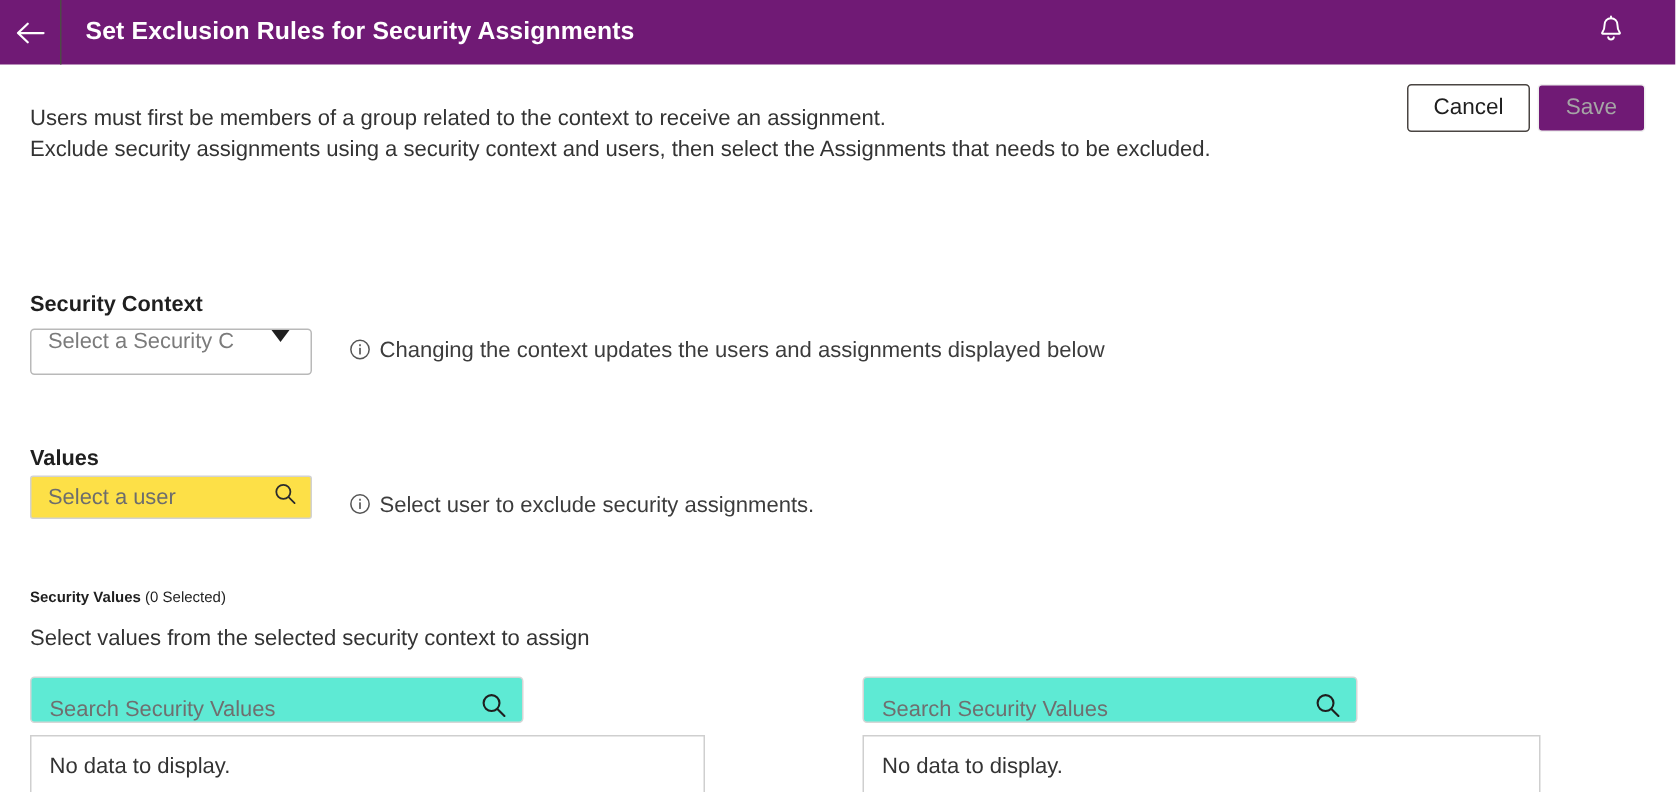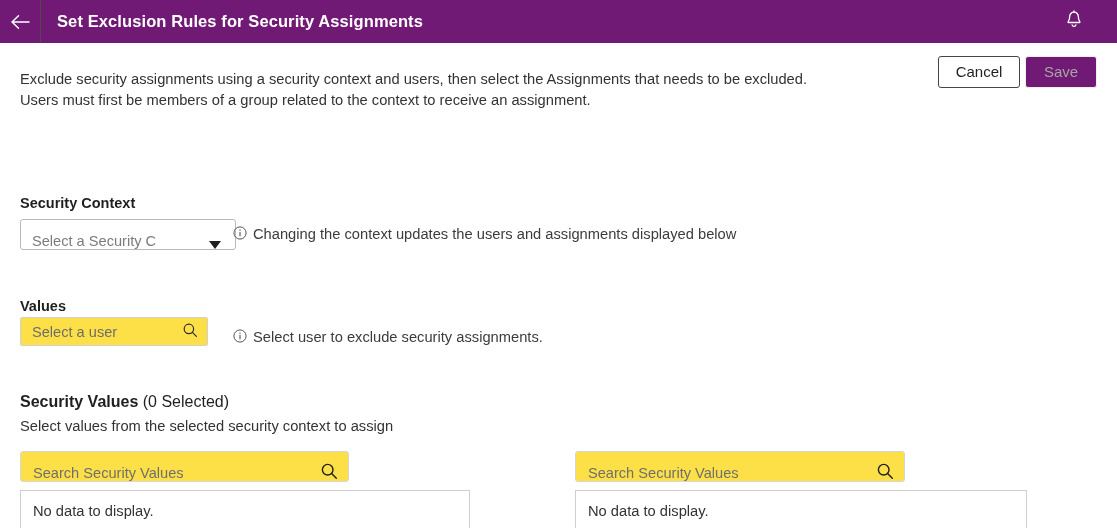--- a/index.html
+++ b/index.html
@@ -133,27 +133,27 @@
     height: 14px;
     flex: 0 0 14px;
   }
 
   
   .sec-context-label { position: absolute; left: 20px; top: 152px; }
   .select-box {
     position: absolute;
     left: 20px;
     top: 176px;
-    width: 216px;
+    width: 188px;
     height: 31px;
     background: #ffffff;
     border: 1px solid #b9b9b9;
     border-radius: 3px;
     display: flex;
-    align-items: flex-end;
+    align-items: flex-start;
     padding: 0 8px 0 11px;
     cursor: pointer;
   }
   .select-value {
     flex: 1;
     font-size: 14.6px;
     color: #7b7b7b;
     white-space: nowrap;
     overflow: hidden;
   }
@@ -189,40 +189,40 @@
     color: #6d6d6d;
     white-space: nowrap;
   }
   .users-hint { position: absolute; left: 233px; top: 286px; }
 
   
   .secval-heading {
     position: absolute;
     left: 20px;
     top: 350px;
-    font-size: 16px;
+    font-size: 10px;
     color: #1f1f1f;
     white-space: nowrap;
   }
   .secval-heading b { font-weight: 700; }
   .secval-heading span.count { font-weight: 400; }
   .secval-sub {
     position: absolute;
     left: 20px;
     top: 375px;
     font-size: 14.7px;
     color: #333333;
     white-space: nowrap;
   }
 
   
   .search-field {
     position: absolute;
     height: 31px;
-    background: #fde047;
+    background: #5eead4;
     border: 1px solid #d6d6d6;
     border-radius: 3px;
     display: flex;
     align-items: center;
     padding: 12px 10px 0 12px;
     cursor: text;
   }
   .search-field .ph {
     flex: 1;
     font-size: 14.6px;
@@ -269,22 +269,22 @@
           <path d="M9 1v1.2" stroke="#ffffff" stroke-width="1.3" stroke-linecap="round"></path>
         </svg>
       </span>
     </div>
   </div>
 </div>
 
 <div class="page">
 
   <div class="intro">
+    <div>Users must first be members of a group related to the context to receive an assignment.</div>
     <div>Exclude security assignments using a security context and users, then select the Assignments that needs to be excluded.</div>
-    <div>Users must first be members of a group related to the context to receive an assignment.</div>
   </div>
 
   <div class="action-buttons">
     <div class="btn btn-cancel">Cancel</div>
     <div class="btn btn-save">Save</div>
   </div>
 
   <div class="section-label sec-context-label">Security Context</div>
 
   <div class="select-box">

